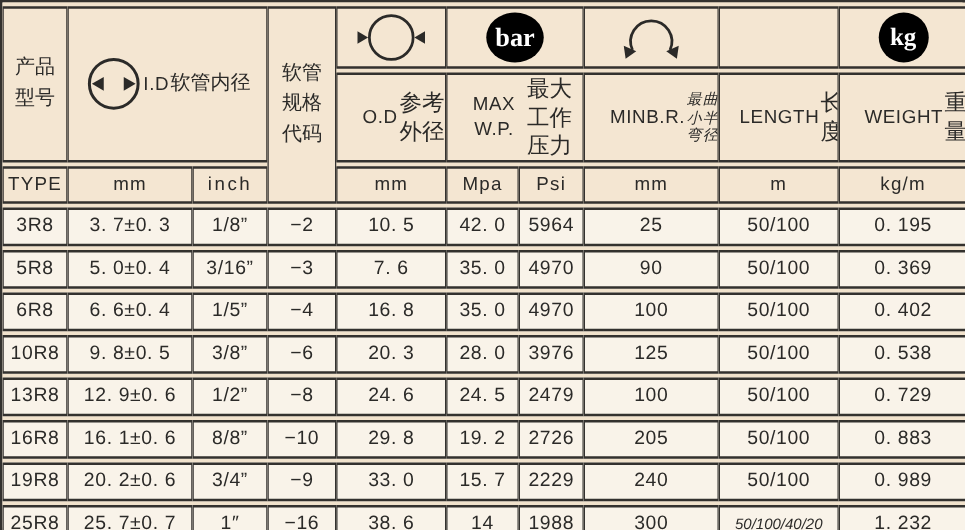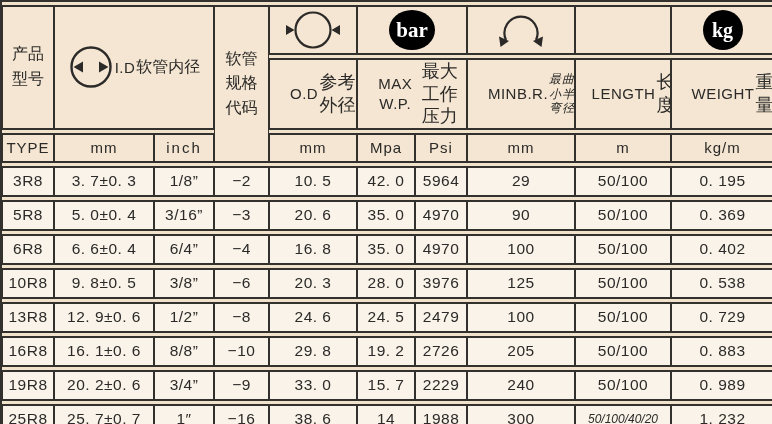--- a/index.html
+++ b/index.html
@@ -174,40 +174,40 @@
   </thead>
   <tbody>
     <tr>
       <td>3R8</td>
       <td>3. 7±0. 3</td>
       <td>1/8”</td>
       <td>−2</td>
       <td>10. 5</td>
       <td>42. 0</td>
       <td>5964</td>
-      <td>29</td>
+      <td>25</td>
       <td>50/100</td>
       <td>0. 195</td>
     </tr>
     <tr>
       <td>5R8</td>
       <td>5. 0±0. 4</td>
       <td>3/16”</td>
       <td>−3</td>
-      <td>20. 6</td>
+      <td>7. 6</td>
       <td>35. 0</td>
       <td>4970</td>
       <td>90</td>
       <td>50/100</td>
       <td>0. 369</td>
     </tr>
     <tr>
       <td>6R8</td>
       <td>6. 6±0. 4</td>
-      <td>6/4”</td>
+      <td>1/5”</td>
       <td>−4</td>
       <td>16. 8</td>
       <td>35. 0</td>
       <td>4970</td>
       <td>100</td>
       <td>50/100</td>
       <td>0. 402</td>
     </tr>
     <tr>
       <td>10R8</td>

